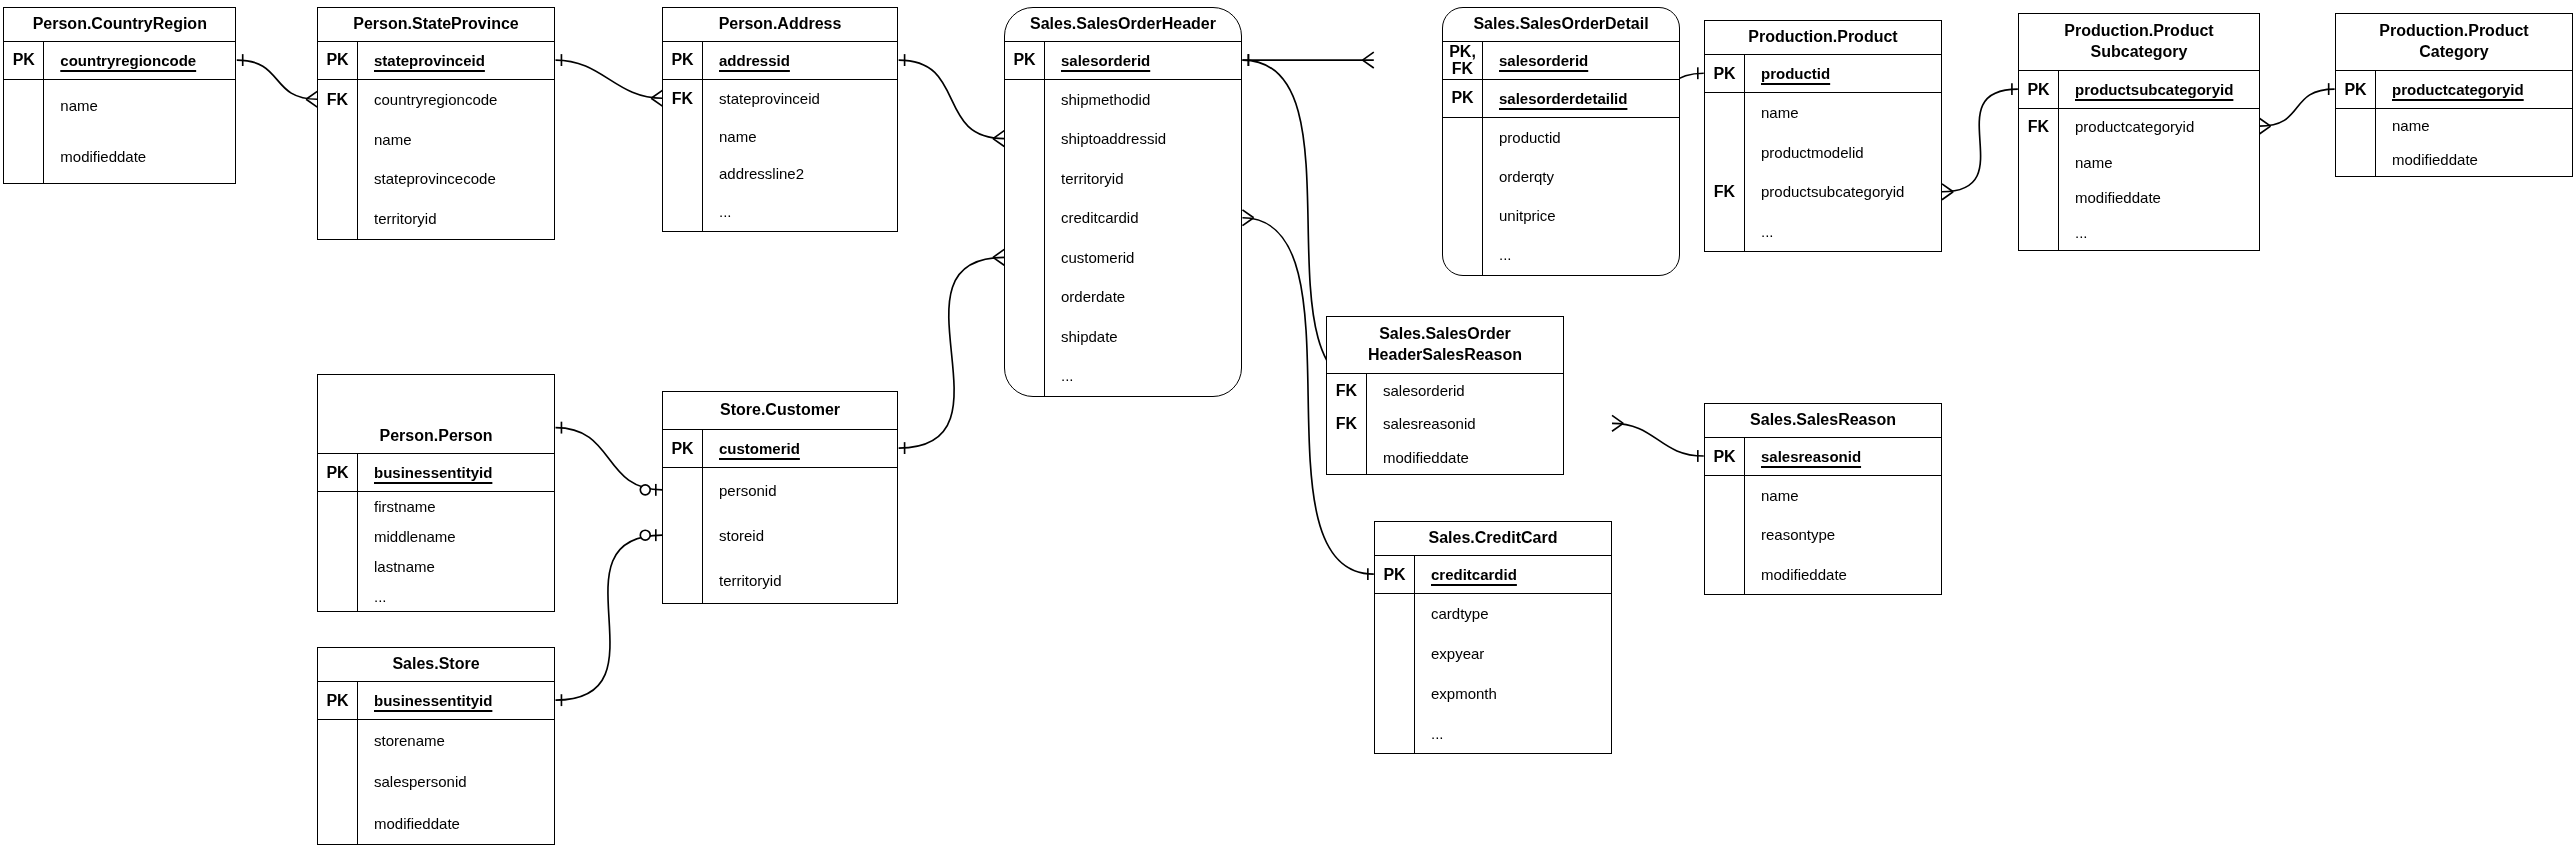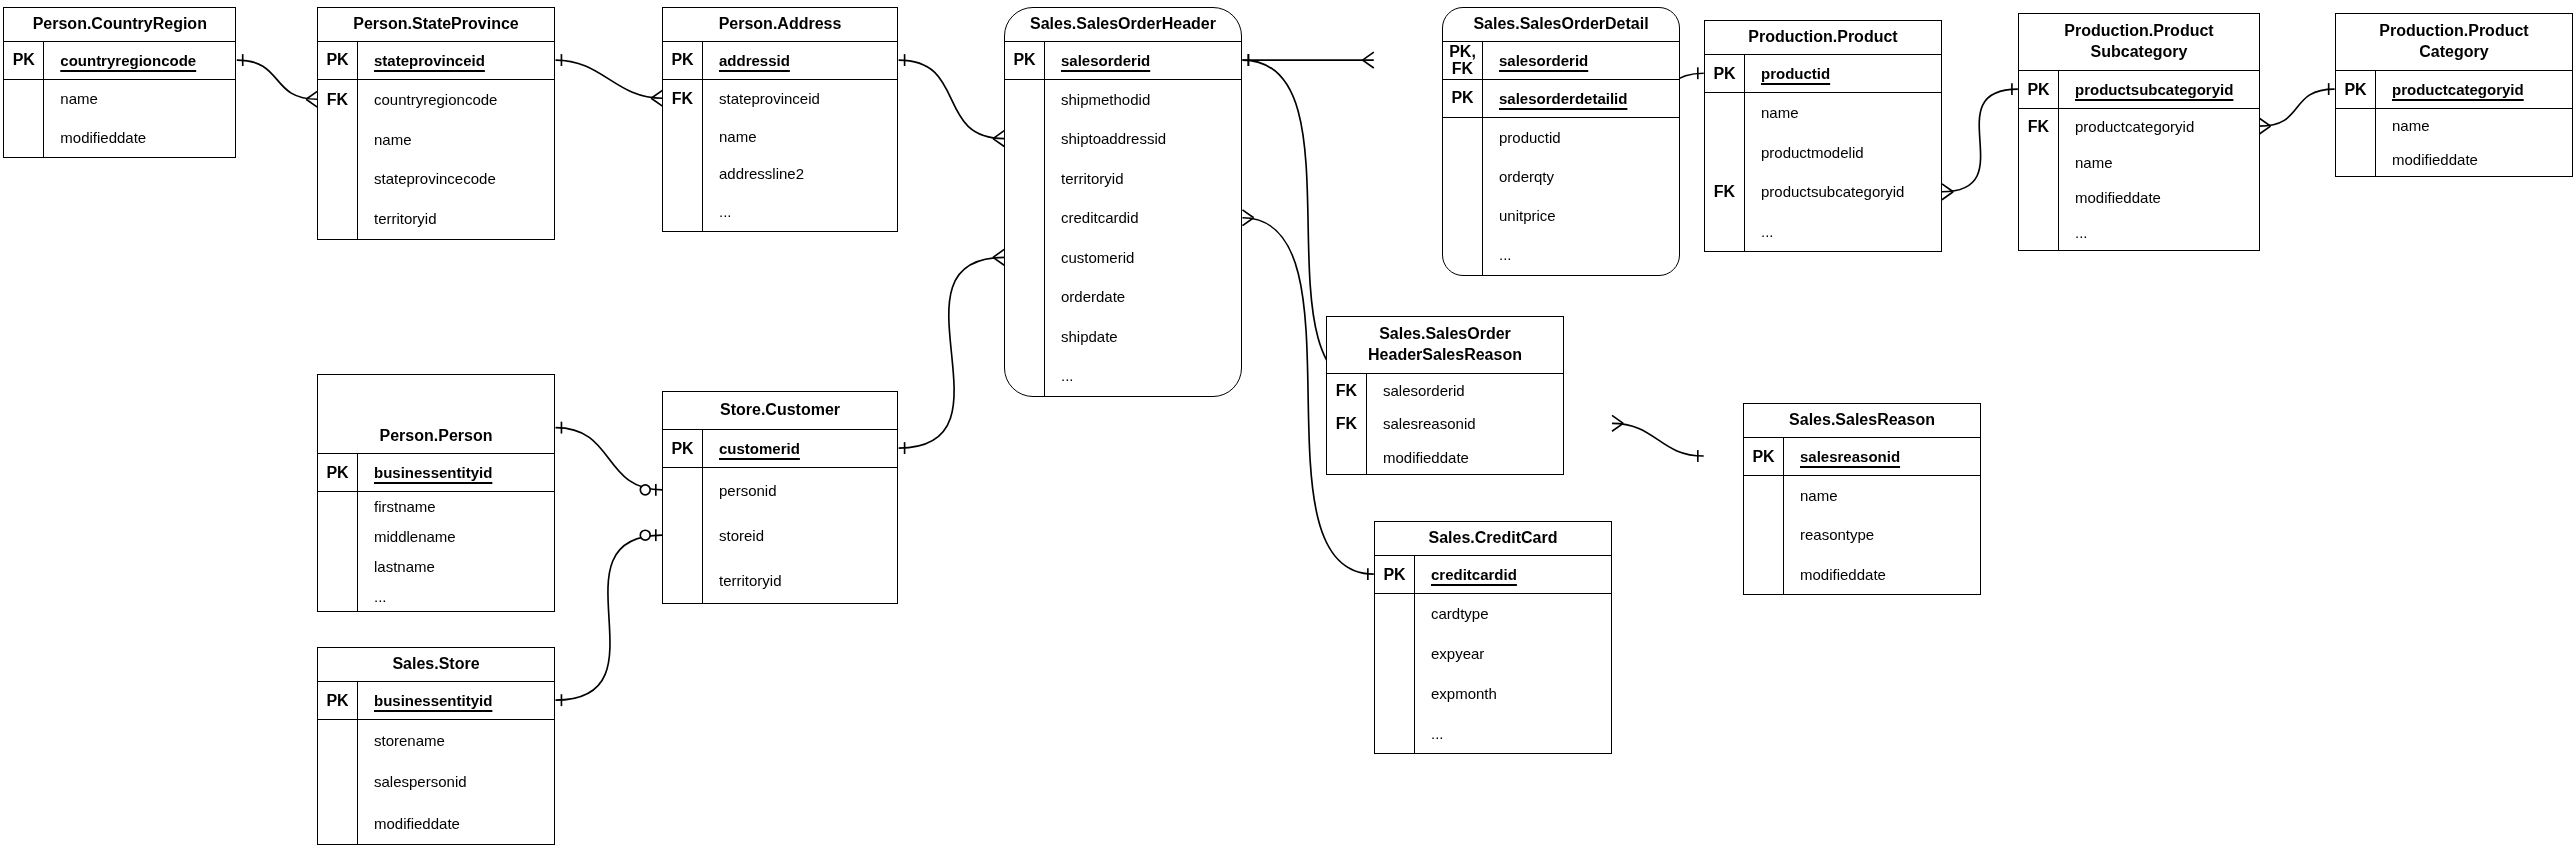--- a/index.html
+++ b/index.html
@@ -89,21 +89,21 @@
         <path d="M2442 641.5 C2509.225 641.5 2513.775 691 2581 691" class="rel"></path>
         <path d="M2459 641.5 L2442 629.5 M2459 641.5 L2442 653.5" class="rel"></path>
         <line x1="2572" y1="682" x2="2572" y2="700" class="rel"></line>
       </g>
       <g>
         <path d="M1882 330 C2072 330 1891 870 2081 870" class="rel"></path>
         <path d="M1899 330 L1882 318 M1899 330 L1882 342" class="rel"></path>
         <line x1="2072" y1="861" x2="2072" y2="879" class="rel"></line>
       </g>
     </svg>
-<div class="tbl" style="left: 3.3px; top: 6.6px; width: 233px; height: 151px;">
+<div class="tbl" style="left: 3.3px; top: 6.6px; width: 233px; height: 177px;">
       <div class="title" style="flex: 0 0 34px;">
         <div class="">Person.CountryRegion</div>
       </div>
       <div class="krow" style="flex: 0 0 38px;">
         <div class="kcell">PK</div>
         <div class="acell">
           <span class="pkname">countryregioncode</span>
         </div>
       </div>
       <div class="attrs">
@@ -488,21 +488,21 @@
           </div>
         </div>
         <div class="arow">
           <div class="kcell"></div>
           <div class="acell">
             <span>modifieddate</span>
           </div>
         </div>
       </div>
     </div>
-    <div class="tbl" style="left: 1704px; top: 403px; width: 238px; height: 192px; margin-left: 39px;">
+    <div class="tbl" style="left: 1704px; top: 403px; width: 238px; height: 192px;">
       <div class="title" style="flex: 0 0 34px;">
         <div class="">Sales.SalesReason</div>
       </div>
       <div class="krow" style="flex: 0 0 38px;">
         <div class="kcell">PK</div>
         <div class="acell">
           <span class="pkname">salesreasonid</span>
         </div>
       </div>
       <div class="attrs">

